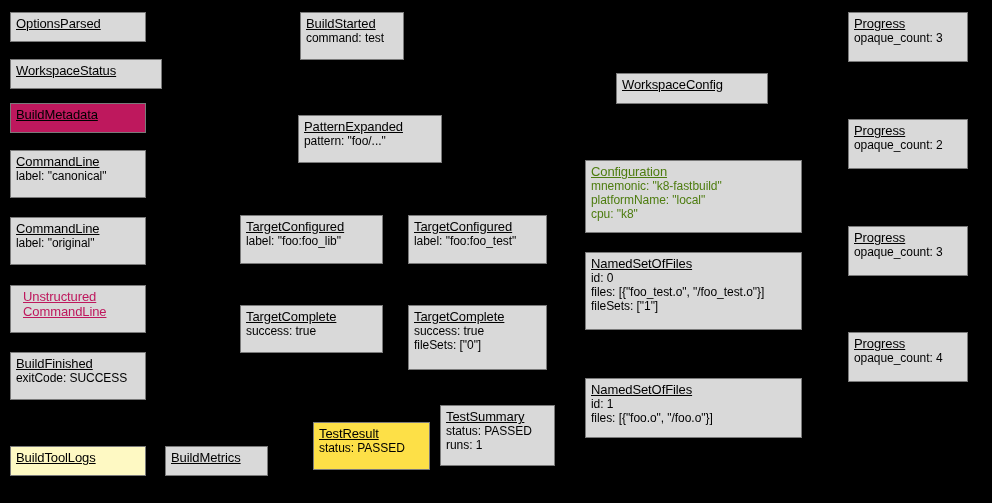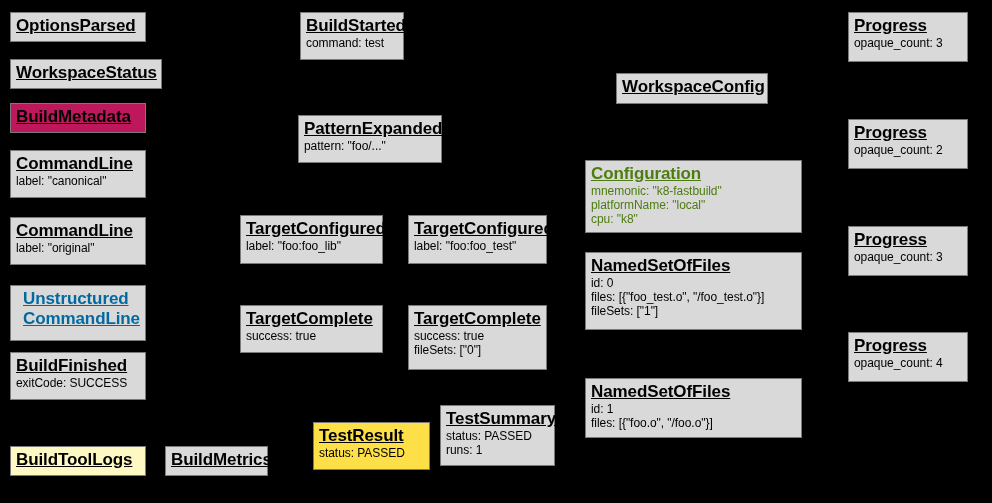--- a/index.html
+++ b/index.html
@@ -19,22 +19,22 @@
   .node {
     position: absolute;
     box-sizing: border-box;
     background: #d9d9d9;
     border: 1px solid #7a7a7a;
     color: #000000;
     padding: 3px 5px 4px 5px;
     line-height: 1.16;
   }
   .node-title-line {
-    font-size: 17px;
-    font-weight: bold;
+    font-size: 13px;
+    font-weight: normal;
     text-decoration: underline;
     white-space: nowrap;
     letter-spacing: -0.1px;
     display: block;
   }
   .node-fields {
     margin-top: 1px;
   }
   .node-field {
     font-size: 12px;
@@ -62,21 +62,21 @@
       <div class="node-fields">
         <span class="node-field">label: "canonical"</span>
       </div>
     </div>
     <div class="node" style="left: 10px; top: 217px; width: 136px; height: 48px; background: rgb(217, 217, 217); border-color: rgb(122, 122, 122); color: rgb(0, 0, 0);">
       <span class="node-title-line">CommandLine</span>
       <div class="node-fields">
         <span class="node-field">label: "original"</span>
       </div>
     </div>
-    <div class="node" style="left: 10px; top: 285px; width: 136px; height: 56px; background: rgb(217, 217, 217); border-color: rgb(122, 122, 122); color: #0369a1; padding-left: 12px;">
+    <div class="node" style="left: 10px; top: 285px; width: 136px; height: 48px; background: rgb(217, 217, 217); border-color: rgb(122, 122, 122); color: #be185d; padding-left: 12px;">
       <span class="node-title-line">Unstructured</span>
       <span class="node-title-line">CommandLine</span>
     </div>
     <div class="node" style="left: 10px; top: 352px; width: 136px; height: 48px; background: rgb(217, 217, 217); border-color: rgb(122, 122, 122); color: rgb(0, 0, 0);">
       <span class="node-title-line">BuildFinished</span>
       <div class="node-fields">
         <span class="node-field">exitCode: SUCCESS</span>
       </div>
     </div>
     <div class="node" style="left: 10px; top: 446px; width: 136px; height: 30px; background: #fef9c3; border-color: rgb(122, 122, 122); color: rgb(0, 0, 0);">

